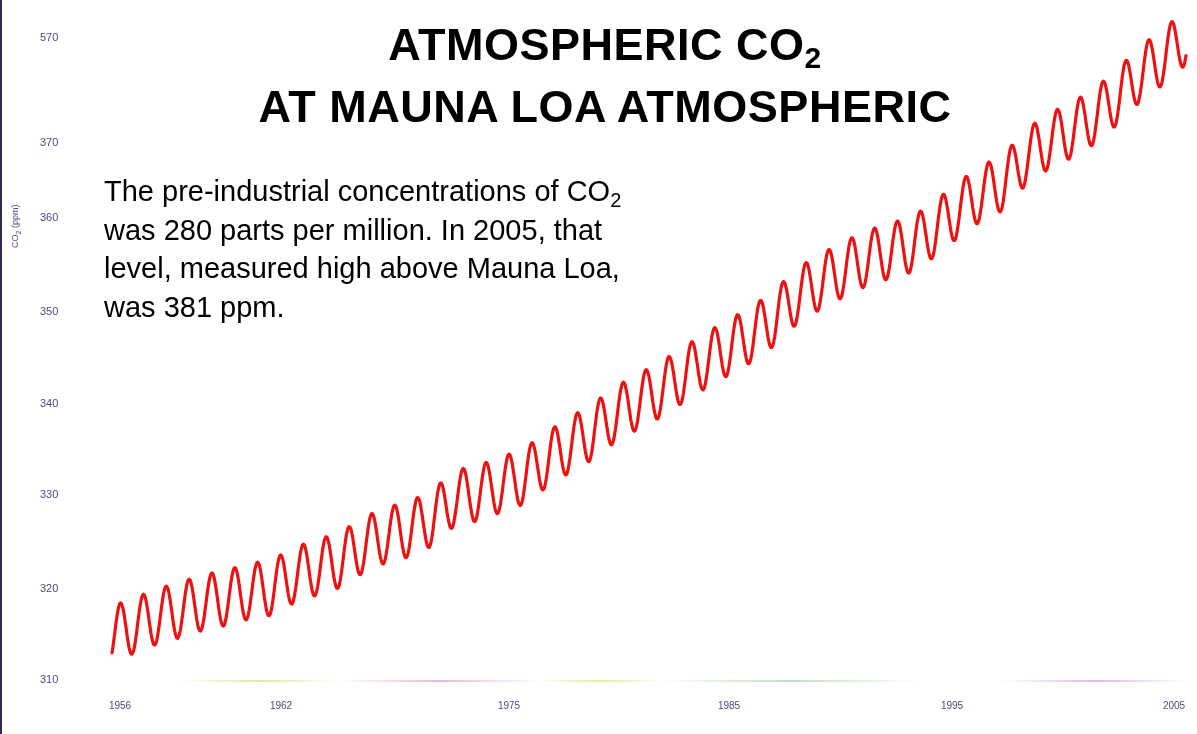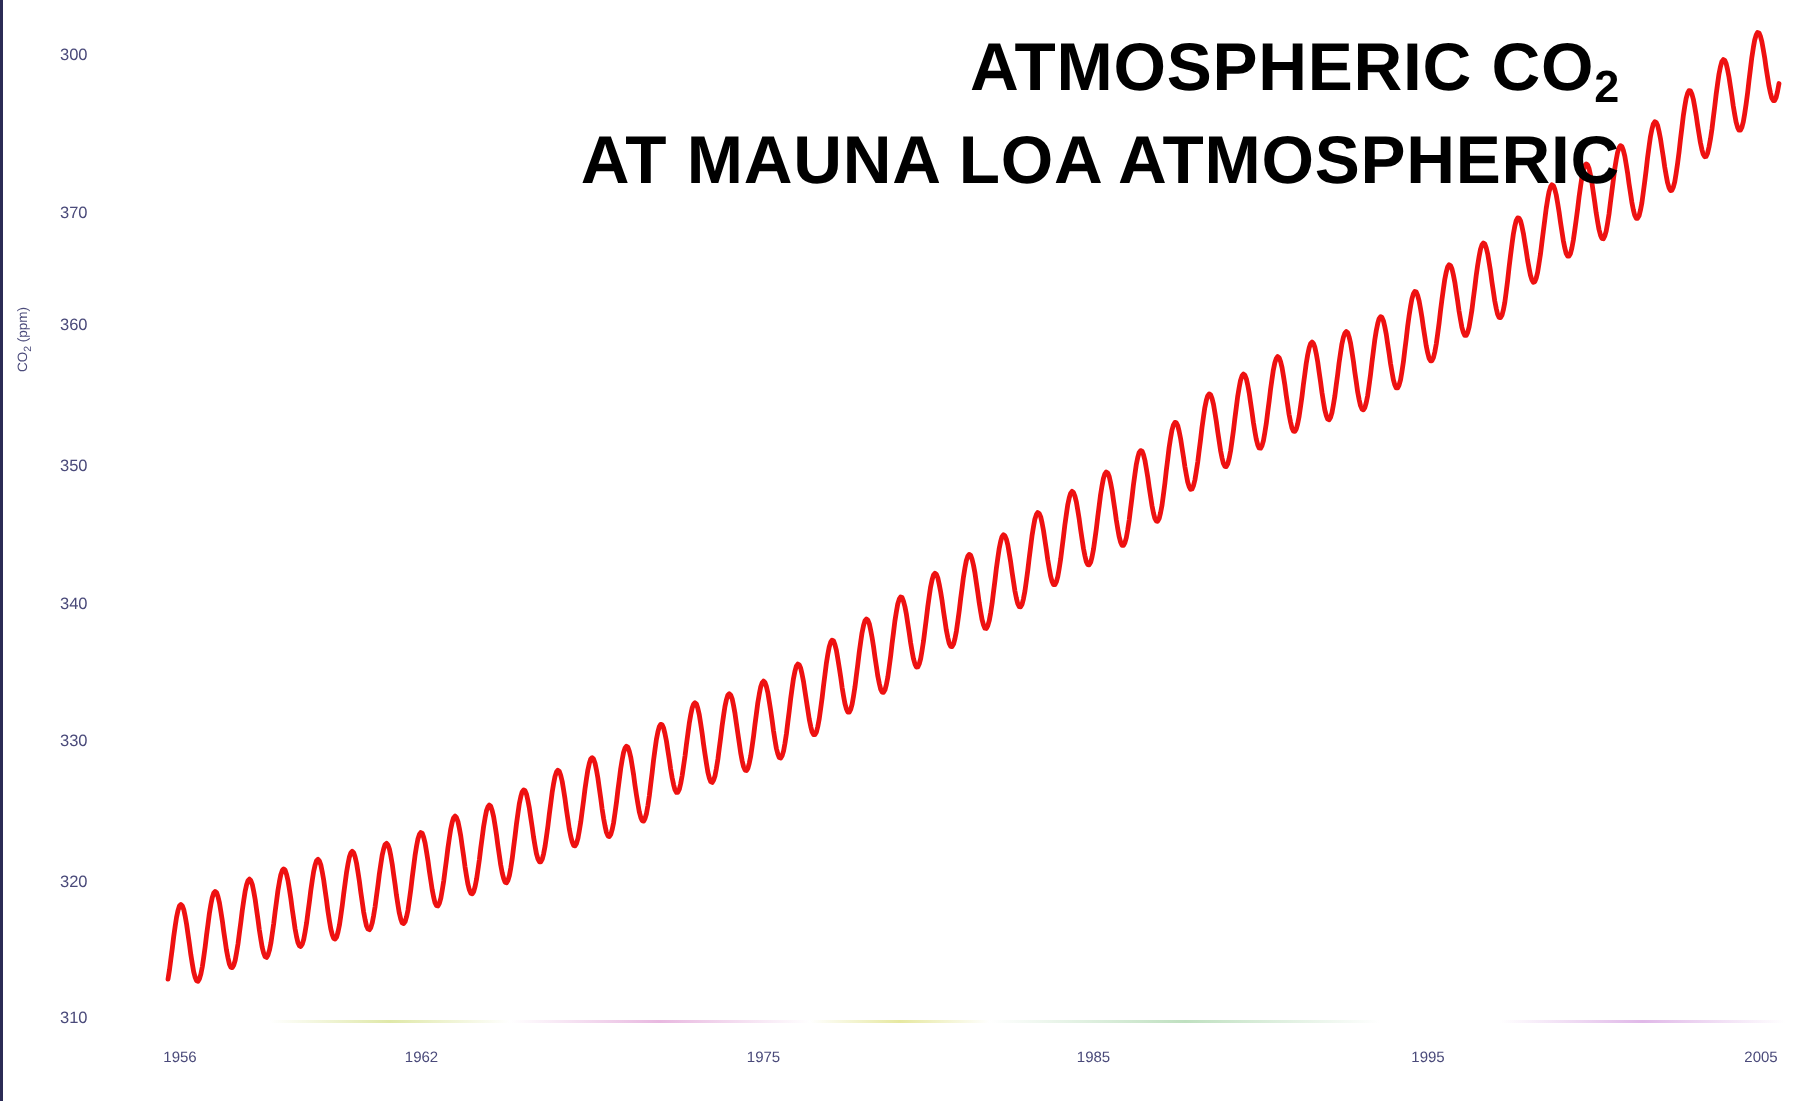--- a/index.html
+++ b/index.html
@@ -16,21 +16,21 @@
     height: 734px;
     background: #ffffff;
     overflow: hidden;
   }
   
   .title-block {
     position: absolute;
     left: 130px;
     top: 14px;
     width: 950px;
-    text-align: right;
+    text-align: center;
     font-weight: bold;
     font-size: 45px;
     line-height: 1.38;
     color: #000000;
     letter-spacing: 0.5px;
   }
   .title-line { white-space: nowrap; }
   .title-line sub {
     font-size: 30px;
     vertical-align: baseline;
@@ -126,21 +126,21 @@
 <div id="slide">
 
   <div id="chart-area">
 
     <div id="left-border"></div>
 
     <div id="y-axis-title">
       <span>CO</span><sub>2</sub><span> (ppm)</span>
     </div>
 
-    <div class="ylabel" style="top:31px;">300</div>
+    <div class="ylabel" style="top:31px;">570</div>
     <div class="ylabel" style="top:136px;">370</div>
     <div class="ylabel" style="top:211px;">360</div>
     <div class="ylabel" style="top:305px;">350</div>
     <div class="ylabel" style="top:397px;">340</div>
     <div class="ylabel" style="top:488px;">330</div>
     <div class="ylabel" style="top:582px;">320</div>
     <div class="ylabel" style="top:673px;">310</div>
 
     <div class="baseline-tint" style="left:180px;width:160px;background:linear-gradient(90deg,#ffffff,#dfe8a8,#ffffff);"></div>
     <div class="baseline-tint" style="left:340px;width:200px;background:linear-gradient(90deg,#ffffff,#e8b8e0,#ffffff);"></div>
@@ -158,15 +158,18 @@
     <svg id="curve-svg" viewBox="0 0 1197 734" preserveAspectRatio="none">
       <polyline id="keeling-curve" fill="none" stroke="#ee1111" stroke-width="3.2" stroke-linejoin="round" stroke-linecap="round" points="112.0,652.8 113.0,646.5 113.9,639.4 114.9,631.9 115.8,624.4 116.8,617.4 117.7,611.5 118.7,606.9 119.6,604.0 120.6,603.0 121.5,603.8 122.5,606.4 123.4,610.6 124.4,616.2 125.3,622.6 126.3,629.5 127.2,636.3 128.2,642.5 129.1,647.8 130.1,651.6 131.0,653.8 132.0,654.2 132.9,652.7 133.9,649.4 134.9,644.4 135.8,638.2 136.8,631.0 137.7,623.4 138.7,615.9 139.6,608.9 140.6,602.9 141.5,598.3 142.5,595.4 143.4,594.3 144.4,595.1 145.3,597.7 146.3,601.9 147.2,607.4 148.2,613.7 149.1,620.6 150.1,627.3 151.0,633.5 152.0,638.7 152.9,642.6 153.9,644.8 154.8,645.1 155.8,643.5 156.8,640.2 157.7,635.2 158.7,629.1 159.6,622.0 160.6,614.5 161.5,607.1 162.5,600.3 163.4,594.4 164.4,589.9 165.3,587.1 166.3,586.1 167.2,587.0 168.2,589.7 169.1,594.0 170.1,599.6 171.0,606.1 172.0,613.1 172.9,619.9 173.9,626.3 174.8,631.6 175.8,635.5 176.7,637.8 177.7,638.3 178.6,636.8 179.6,633.6 180.6,628.7 181.5,622.5 182.5,615.5 183.4,608.0 184.4,600.5 185.3,593.6 186.3,587.7 187.2,583.2 188.2,580.3 189.1,579.3 190.1,580.1 191.0,582.8 192.0,587.1 192.9,592.6 193.9,599.1 194.8,606.0 195.8,612.8 196.7,619.1 197.7,624.4 198.6,628.3 199.6,630.6 200.5,631.0 201.5,629.5 202.5,626.2 203.4,621.3 204.4,615.3 205.3,608.3 206.3,600.9 207.2,593.6 208.2,586.8 209.1,581.0 210.1,576.6 211.0,573.8 212.0,572.9 212.9,573.9 213.9,576.7 214.8,581.1 215.8,586.8 216.7,593.3 217.7,600.3 218.6,607.3 219.6,613.7 220.5,619.1 221.5,623.1 222.4,625.5 223.4,626.0 224.4,624.7 225.3,621.5 226.3,616.7 227.2,610.6 228.2,603.5 229.1,596.1 230.1,588.6 231.0,581.8 232.0,575.9 232.9,571.4 233.9,568.6 234.8,567.6 235.8,568.5 236.7,571.2 237.7,575.5 238.6,581.1 239.6,587.6 240.5,594.6 241.5,601.4 242.4,607.8 243.4,613.1 244.3,617.1 245.3,619.3 246.3,619.8 247.2,618.4 248.2,615.1 249.1,610.3 250.1,604.2 251.0,597.3 252.0,589.9 252.9,582.6 253.9,575.9 254.8,570.1 255.8,565.8 256.7,563.0 257.7,562.2 258.6,563.2 259.6,566.0 260.5,570.4 261.5,576.2 262.4,582.8 263.4,589.8 264.3,596.8 265.3,603.3 266.2,608.7 267.2,612.8 268.1,615.2 269.1,615.7 270.1,614.4 271.0,611.3 272.0,606.6 272.9,600.1 273.9,592.8 274.8,585.1 275.8,577.4 276.7,570.3 277.7,564.1 278.6,559.4 279.6,556.3 280.5,555.0 281.5,555.6 282.4,558.1 283.4,562.1 284.3,567.5 285.3,573.7 286.2,580.4 287.2,587.0 288.1,593.0 289.1,598.1 290.0,601.8 291.0,603.8 292.0,604.0 292.9,602.3 293.9,598.7 294.8,593.6 295.8,587.4 296.7,580.3 297.7,572.8 298.6,565.4 299.6,558.5 300.5,552.6 301.5,548.0 302.4,545.2 303.4,544.1 304.3,545.0 305.3,547.7 306.2,552.0 307.2,557.5 308.1,564.0 309.1,570.9 310.0,577.7 311.0,584.0 311.9,589.3 312.9,593.2 313.9,595.5 314.8,595.9 315.8,594.4 316.7,591.1 317.7,586.2 318.6,580.0 319.6,573.0 320.5,565.4 321.5,558.0 322.4,551.1 323.4,545.2 324.3,540.6 325.3,537.8 326.2,536.7 327.2,537.6 328.1,540.3 329.1,544.6 330.0,550.1 331.0,556.6 331.9,563.5 332.9,570.3 333.8,576.6 334.8,581.9 335.8,585.8 336.7,588.1 337.7,588.5 338.6,587.0 339.6,583.7 340.5,578.8 341.5,572.3 342.4,564.9 343.4,557.1 344.3,549.4 345.3,542.2 346.2,535.9 347.2,531.1 348.1,527.9 349.1,526.6 350.0,527.1 351.0,529.5 351.9,533.5 352.9,538.7 353.8,544.9 354.8,551.5 355.7,558.0 356.7,564.0 357.6,569.0 358.6,572.6 359.6,574.5 360.5,574.6 361.5,572.8 362.4,569.2 363.4,564.0 364.3,557.7 365.3,550.5 366.2,542.9 367.2,535.3 368.1,528.3 369.1,522.3 370.0,517.7 371.0,514.7 371.9,513.5 372.9,514.3 373.8,516.8 374.8,521.0 375.7,526.4 376.7,532.8 377.6,539.6 378.6,546.3 379.5,552.5 380.5,557.6 381.5,561.4 382.4,563.6 383.4,563.9 384.3,562.3 385.3,558.9 386.2,553.9 387.2,547.8 388.1,540.8 389.1,533.3 390.0,525.9 391.0,519.1 391.9,513.3 392.9,508.8 393.8,506.0 394.8,505.1 395.7,506.0 396.7,508.8 397.6,513.1 398.6,518.8 399.5,525.3 400.5,532.3 401.4,539.2 402.4,545.6 403.4,550.9 404.3,554.9 405.3,557.3 406.2,557.7 407.2,556.3 408.1,553.1 409.1,548.3 410.0,542.0 411.0,534.7 411.9,527.1 412.9,519.5 413.8,512.4 414.8,506.4 415.7,501.7 416.7,498.6 417.6,497.5 418.6,498.2 419.5,500.7 420.5,504.8 421.4,510.2 422.4,516.5 423.3,523.3 424.3,530.0 425.3,536.1 426.2,541.2 427.2,545.0 428.1,547.1 429.1,547.4 430.0,545.7 431.0,542.3 431.9,537.2 432.9,530.5 433.8,522.9 434.8,514.8 435.7,506.8 436.7,499.4 437.6,493.0 438.6,487.9 439.5,484.5 440.5,482.9 441.4,483.2 442.4,485.4 443.3,489.1 444.3,494.1 445.2,500.1 446.2,506.4 447.1,512.7 448.1,518.5 449.1,523.2 450.0,526.6 451.0,528.3 451.9,528.2 452.9,526.2 453.8,522.3 454.8,516.9 455.7,510.8 456.7,503.9 457.6,496.5 458.6,489.1 459.5,482.3 460.5,476.5 461.4,472.1 462.4,469.4 463.3,468.5 464.3,469.4 465.2,472.2 466.2,476.6 467.1,482.3 468.1,488.9 469.0,495.9 470.0,502.8 471.0,509.3 471.9,514.7 472.9,518.7 473.8,521.1 474.8,521.6 475.7,520.2 476.7,517.1 477.6,512.3 478.6,506.1 479.5,498.9 480.5,491.4 481.4,483.9 482.4,476.9 483.3,471.0 484.3,466.4 485.2,463.5 486.2,462.5 487.1,463.3 488.1,465.9 489.0,470.2 490.0,475.7 490.9,482.1 491.9,489.0 492.9,495.8 493.8,502.0 494.8,507.3 495.7,511.1 496.7,513.4 497.6,513.7 498.6,512.2 499.5,508.9 500.5,504.0 501.4,497.7 502.4,490.6 503.3,483.1 504.3,475.6 505.2,468.6 506.2,462.7 507.1,458.1 508.1,455.2 509.0,454.1 510.0,455.0 510.9,457.6 511.9,461.8 512.8,467.4 513.8,473.8 514.8,480.6 515.7,487.4 516.7,493.7 517.6,499.0 518.6,502.8 519.5,505.0 520.5,505.4 521.4,503.9 522.4,500.6 523.3,495.6 524.3,489.1 525.2,481.6 526.2,473.7 527.1,465.9 528.1,458.6 529.0,452.3 530.0,447.4 530.9,444.1 531.9,442.7 532.8,443.2 533.8,445.5 534.7,449.4 535.7,454.5 536.6,460.6 537.6,467.1 538.6,473.6 539.5,479.5 540.5,484.4 541.4,487.9 542.4,489.8 543.3,489.8 544.3,488.0 545.2,484.3 546.2,479.0 547.1,472.5 548.1,465.1 549.0,457.3 550.0,449.5 550.9,442.3 551.9,436.1 552.8,431.3 553.8,428.1 554.7,426.8 555.7,427.3 556.6,429.7 557.6,433.6 558.5,438.9 559.5,445.1 560.5,451.6 561.4,458.2 562.4,464.2 563.3,469.1 564.3,472.7 565.2,474.7 566.2,474.8 567.1,473.0 568.1,469.4 569.0,464.2 570.0,457.8 570.9,450.5 571.9,442.7 572.8,435.1 573.8,427.9 574.7,421.8 575.7,417.0 576.6,413.9 577.6,412.7 578.5,413.3 579.5,415.7 580.4,419.8 581.4,425.1 582.4,431.4 583.3,438.0 584.3,444.6 585.2,450.7 586.2,455.7 587.1,459.4 588.1,461.4 589.0,461.6 590.0,459.9 590.9,456.4 591.9,451.3 592.8,444.7 593.8,437.2 594.7,429.2 595.7,421.4 596.6,414.0 597.6,407.7 598.5,402.7 599.5,399.4 600.4,398.0 601.4,398.4 602.3,400.7 603.3,404.5 604.3,409.7 605.2,415.7 606.2,422.2 607.1,428.6 608.1,434.5 609.0,439.3 610.0,442.8 610.9,444.7 611.9,444.6 612.8,442.7 613.8,439.0 614.7,433.7 615.7,427.3 616.6,420.0 617.6,412.2 618.5,404.6 619.5,397.4 620.4,391.3 621.4,386.5 622.3,383.4 623.3,382.2 624.2,382.8 625.2,385.2 626.1,389.3 627.1,394.6 628.1,400.8 629.0,407.5 630.0,414.1 630.9,420.2 631.9,425.2 632.8,428.9 633.8,430.9 634.7,431.1 635.7,429.4 636.6,425.9 637.6,420.8 638.5,414.4 639.5,407.1 640.4,399.4 641.4,391.8 642.3,384.7 643.3,378.6 644.2,373.8 645.2,370.8 646.1,369.6 647.1,370.2 648.0,372.7 649.0,376.8 650.0,382.2 650.9,388.4 651.9,395.2 652.8,401.8 653.8,407.9 654.7,413.0 655.7,416.7 656.6,418.8 657.6,419.0 658.5,417.3 659.5,413.8 660.4,408.8 661.4,402.3 662.3,394.9 663.3,387.1 664.2,379.3 665.2,372.1 666.1,365.9 667.1,361.0 668.0,357.8 669.0,356.5 669.9,357.1 670.9,359.4 671.9,363.4 672.8,368.7 673.8,374.8 674.7,381.4 675.7,387.9 676.6,393.9 677.6,398.9 678.5,402.5 679.5,404.4 680.4,404.5 681.4,402.8 682.3,399.2 683.3,394.0 684.2,387.5 685.2,380.1 686.1,372.3 687.1,364.5 688.0,357.3 689.0,351.1 689.9,346.2 690.9,343.1 691.8,341.7 692.8,342.3 693.8,344.6 694.7,348.6 695.7,353.9 696.6,360.0 697.6,366.6 698.5,373.1 699.5,379.1 700.4,384.1 701.4,387.7 702.3,389.7 703.3,389.8 704.2,388.0 705.2,384.4 706.1,379.2 707.1,372.8 708.0,365.5 709.0,357.7 709.9,350.0 710.9,342.9 711.8,336.7 712.8,332.0 713.7,328.9 714.7,327.6 715.6,328.3 716.6,330.7 717.6,334.7 718.5,340.1 719.5,346.3 720.4,353.0 721.4,359.6 722.3,365.6 723.3,370.7 724.2,374.4 725.2,376.4 726.1,376.6 727.1,374.9 728.0,371.4 729.0,366.2 729.9,359.8 730.9,352.5 731.8,344.8 732.8,337.1 733.7,329.9 734.7,323.8 735.6,319.0 736.6,315.9 737.5,314.7 738.5,315.3 739.5,317.8 740.4,321.8 741.4,327.1 742.3,333.4 743.3,340.0 744.2,346.6 745.2,352.7 746.1,357.8 747.1,361.5 748.0,363.5 749.0,363.6 749.9,361.9 750.9,358.4 751.8,353.3 752.8,346.7 753.7,339.3 754.7,331.4 755.6,323.5 756.6,316.2 757.5,309.9 758.5,305.0 759.4,301.8 760.4,300.4 761.4,300.8 762.3,303.1 763.3,307.0 764.2,312.2 765.2,318.3 766.1,324.8 767.1,331.2 768.0,337.1 769.0,342.1 769.9,345.6 770.9,347.4 771.8,347.5 772.8,345.6 773.7,341.9 774.7,336.7 775.6,329.9 776.6,322.2 777.5,314.0 778.5,306.0 779.4,298.4 780.4,291.9 781.3,286.8 782.3,283.3 783.3,281.6 784.2,281.9 785.2,283.9 786.1,287.6 787.1,292.6 788.0,298.4 789.0,304.7 789.9,310.9 790.9,316.6 791.8,321.3 792.8,324.6 793.7,326.2 794.7,326.0 795.6,323.9 796.6,320.0 797.5,314.5 798.5,308.0 799.4,300.7 800.4,292.9 801.3,285.2 802.3,278.0 803.2,271.8 804.2,267.0 805.1,263.9 806.1,262.6 807.1,263.2 808.0,265.6 809.0,269.6 809.9,274.9 810.9,281.1 811.8,287.7 812.8,294.3 813.7,300.3 814.7,305.3 815.6,309.0 816.6,310.9 817.5,311.1 818.5,309.3 819.4,305.8 820.4,300.6 821.3,294.2 822.3,287.0 823.2,279.3 824.2,271.6 825.1,264.5 826.1,258.4 827.0,253.7 828.0,250.6 829.0,249.4 829.9,250.1 830.9,252.6 831.8,256.6 832.8,262.0 833.7,268.3 834.7,275.0 835.6,281.6 836.6,287.7 837.5,292.8 838.5,296.6 839.4,298.6 840.4,298.8 841.3,297.2 842.3,293.7 843.2,288.6 844.2,282.3 845.1,275.0 846.1,267.4 847.0,259.8 848.0,252.7 848.9,246.6 849.9,241.9 850.9,238.9 851.8,237.7 852.8,238.5 853.7,241.0 854.7,245.1 855.6,250.5 856.6,256.8 857.5,263.6 858.5,270.2 859.4,276.4 860.4,281.5 861.3,285.3 862.3,287.4 863.2,287.6 864.2,286.0 865.1,282.6 866.1,277.5 867.0,271.3 868.0,264.2 868.9,256.7 869.9,249.3 870.8,242.4 871.8,236.5 872.8,231.9 873.7,229.1 874.7,228.0 875.6,228.9 876.6,231.6 877.5,235.8 878.5,241.4 879.4,247.9 880.4,254.8 881.3,261.6 882.3,267.9 883.2,273.2 884.2,277.1 885.1,279.4 886.1,279.8 887.0,278.3 888.0,275.0 888.9,270.1 889.9,264.0 890.8,256.9 891.8,249.5 892.7,242.0 893.7,235.2 894.6,229.3 895.6,224.8 896.6,222.0 897.5,221.0 898.5,221.9 899.4,224.6 900.4,228.9 901.3,234.5 902.3,241.0 903.2,248.0 904.2,254.8 905.1,261.2 906.1,266.5 907.0,270.4 908.0,272.7 908.9,273.2 909.9,271.7 910.8,268.5 911.8,263.6 912.7,257.1 913.7,249.7 914.6,241.8 915.6,234.0 916.5,226.8 917.5,220.5 918.5,215.6 919.4,212.4 920.4,211.1 921.3,211.6 922.3,213.9 923.2,217.8 924.2,223.0 925.1,229.2 926.1,235.7 927.0,242.2 928.0,248.1 928.9,253.1 929.9,256.7 930.8,258.6 931.8,258.6 932.7,256.8 933.7,253.2 934.6,247.9 935.6,241.3 936.5,233.7 937.5,225.8 938.4,217.9 939.4,210.5 940.4,204.1 941.3,199.1 942.3,195.8 943.2,194.3 944.2,194.7 945.1,196.9 946.1,200.7 947.0,205.8 948.0,211.8 948.9,218.3 949.9,224.6 950.8,230.5 951.8,235.3 952.7,238.8 953.7,240.5 954.6,240.5 955.6,238.5 956.5,234.8 957.5,229.4 958.4,222.9 959.4,215.4 960.3,207.5 961.3,199.7 962.3,192.4 963.2,186.1 964.2,181.2 965.1,177.9 966.1,176.5 967.0,177.0 968.0,179.3 968.9,183.2 969.9,188.3 970.8,194.4 971.8,200.9 972.7,207.4 973.7,213.3 974.6,218.2 975.6,221.7 976.5,223.6 977.5,223.6 978.4,221.8 979.4,218.1 980.3,212.8 981.3,206.5 982.2,199.2 983.2,191.6 984.1,184.0 985.1,176.9 986.1,170.8 987.0,166.2 988.0,163.1 988.9,162.0 989.9,162.7 990.8,165.2 991.8,169.3 992.7,174.7 993.7,181.0 994.6,187.8 995.6,194.4 996.5,200.6 997.5,205.7 998.4,209.5 999.4,211.6 1000.3,211.8 1001.3,210.2 1002.2,206.8 1003.2,201.7 1004.1,194.8 1005.1,186.9 1006.0,178.6 1007.0,170.4 1008.0,162.7 1008.9,156.1 1009.9,150.7 1010.8,147.1 1011.8,145.3 1012.7,145.4 1013.7,147.3 1014.6,150.8 1015.6,155.6 1016.5,161.3 1017.5,167.4 1018.4,173.5 1019.4,179.0 1020.3,183.5 1021.3,186.7 1022.2,188.2 1023.2,187.8 1024.1,185.6 1025.1,181.5 1026.0,175.8 1027.0,169.3 1027.9,161.9 1028.9,154.0 1029.9,146.2 1030.8,139.0 1031.8,132.7 1032.7,127.8 1033.7,124.6 1034.6,123.2 1035.6,123.8 1036.5,126.1 1037.5,130.0 1038.4,135.2 1039.4,141.4 1040.3,147.9 1041.3,154.4 1042.2,160.3 1043.2,165.3 1044.1,168.9 1045.1,170.8 1046.0,170.8 1047.0,169.0 1047.9,165.4 1048.9,160.1 1049.8,153.8 1050.8,146.5 1051.8,138.9 1052.7,131.3 1053.7,124.2 1054.6,118.2 1055.6,113.5 1056.5,110.4 1057.5,109.3 1058.4,110.0 1059.4,112.5 1060.3,116.6 1061.3,122.0 1062.2,128.3 1063.2,135.1 1064.1,141.8 1065.1,147.9 1066.0,153.0 1067.0,156.8 1067.9,158.9 1068.9,159.2 1069.8,157.5 1070.8,154.1 1071.7,149.0 1072.7,142.6 1073.6,135.2 1074.6,127.4 1075.6,119.7 1076.5,112.5 1077.5,106.4 1078.4,101.6 1079.4,98.4 1080.3,97.1 1081.3,97.7 1082.2,100.1 1083.2,104.1 1084.1,109.4 1085.1,115.6 1086.0,122.3 1087.0,128.8 1087.9,134.8 1088.9,139.9 1089.8,143.5 1090.8,145.5 1091.7,145.6 1092.7,143.9 1093.6,140.3 1094.6,135.2 1095.5,128.5 1096.5,120.9 1097.5,112.9 1098.4,104.9 1099.4,97.5 1100.3,91.1 1101.3,86.1 1102.2,82.7 1103.2,81.2 1104.1,81.6 1105.1,83.7 1106.0,87.5 1107.0,92.6 1107.9,98.5 1108.9,104.9 1109.8,111.3 1110.8,117.0 1111.7,121.8 1112.7,125.3 1113.6,127.0 1114.6,126.9 1115.5,124.9 1116.5,121.2 1117.4,115.8 1118.4,108.9 1119.4,101.2 1120.3,93.0 1121.3,84.9 1122.2,77.3 1123.2,70.8 1124.1,65.6 1125.1,62.1 1126.0,60.4 1127.0,60.6 1127.9,62.6 1128.9,66.2 1129.8,71.2 1130.8,77.0 1131.7,83.2 1132.7,89.4 1133.6,95.0 1134.6,99.7 1135.5,102.9 1136.5,104.5 1137.4,104.3 1138.4,102.1 1139.3,98.2 1140.3,92.7 1141.3,86.1 1142.2,78.6 1143.2,70.7 1144.1,62.9 1145.1,55.6 1146.0,49.3 1147.0,44.4 1147.9,41.1 1148.9,39.7 1149.8,40.2 1150.8,42.5 1151.7,46.4 1152.7,51.6 1153.6,57.6 1154.6,64.1 1155.5,70.6 1156.5,76.5 1157.4,81.4 1158.4,84.9 1159.3,86.8 1160.3,86.8 1161.2,85.0 1162.2,81.3 1163.1,76.0 1164.1,69.3 1165.1,61.7 1166.0,53.6 1167.0,45.6 1167.9,38.2 1168.9,31.7 1169.8,26.7 1170.8,23.3 1171.7,21.7 1172.7,22.0 1173.6,24.1 1174.6,27.9 1175.5,32.9 1176.5,38.8 1177.4,45.2 1178.4,51.5 1179.3,57.2 1180.3,62.0 1181.2,65.4 1182.2,67.1 1183.1,67.0 1184.1,64.9 1185.0,61.1 1186.0,55.7"></polyline>
     </svg>
   </div>
 
   <div class="title-block">
     <div class="title-line"><span>ATMOSPHERIC CO</span><sub>2</sub></div>
     <div class="title-line">AT MAUNA LOA ATMOSPHERIC</div>
   </div>
 
+  <div class="callout" id="callout-left">
+    <p><span>The pre-industrial concentrations of CO</span><sub>2</sub><span> was 280 parts per million. In 2005, that level, measured high above Mauna Loa, was 381 ppm.</span></p>
+  </div>
 
 
 </div>
 
 </body></html>

